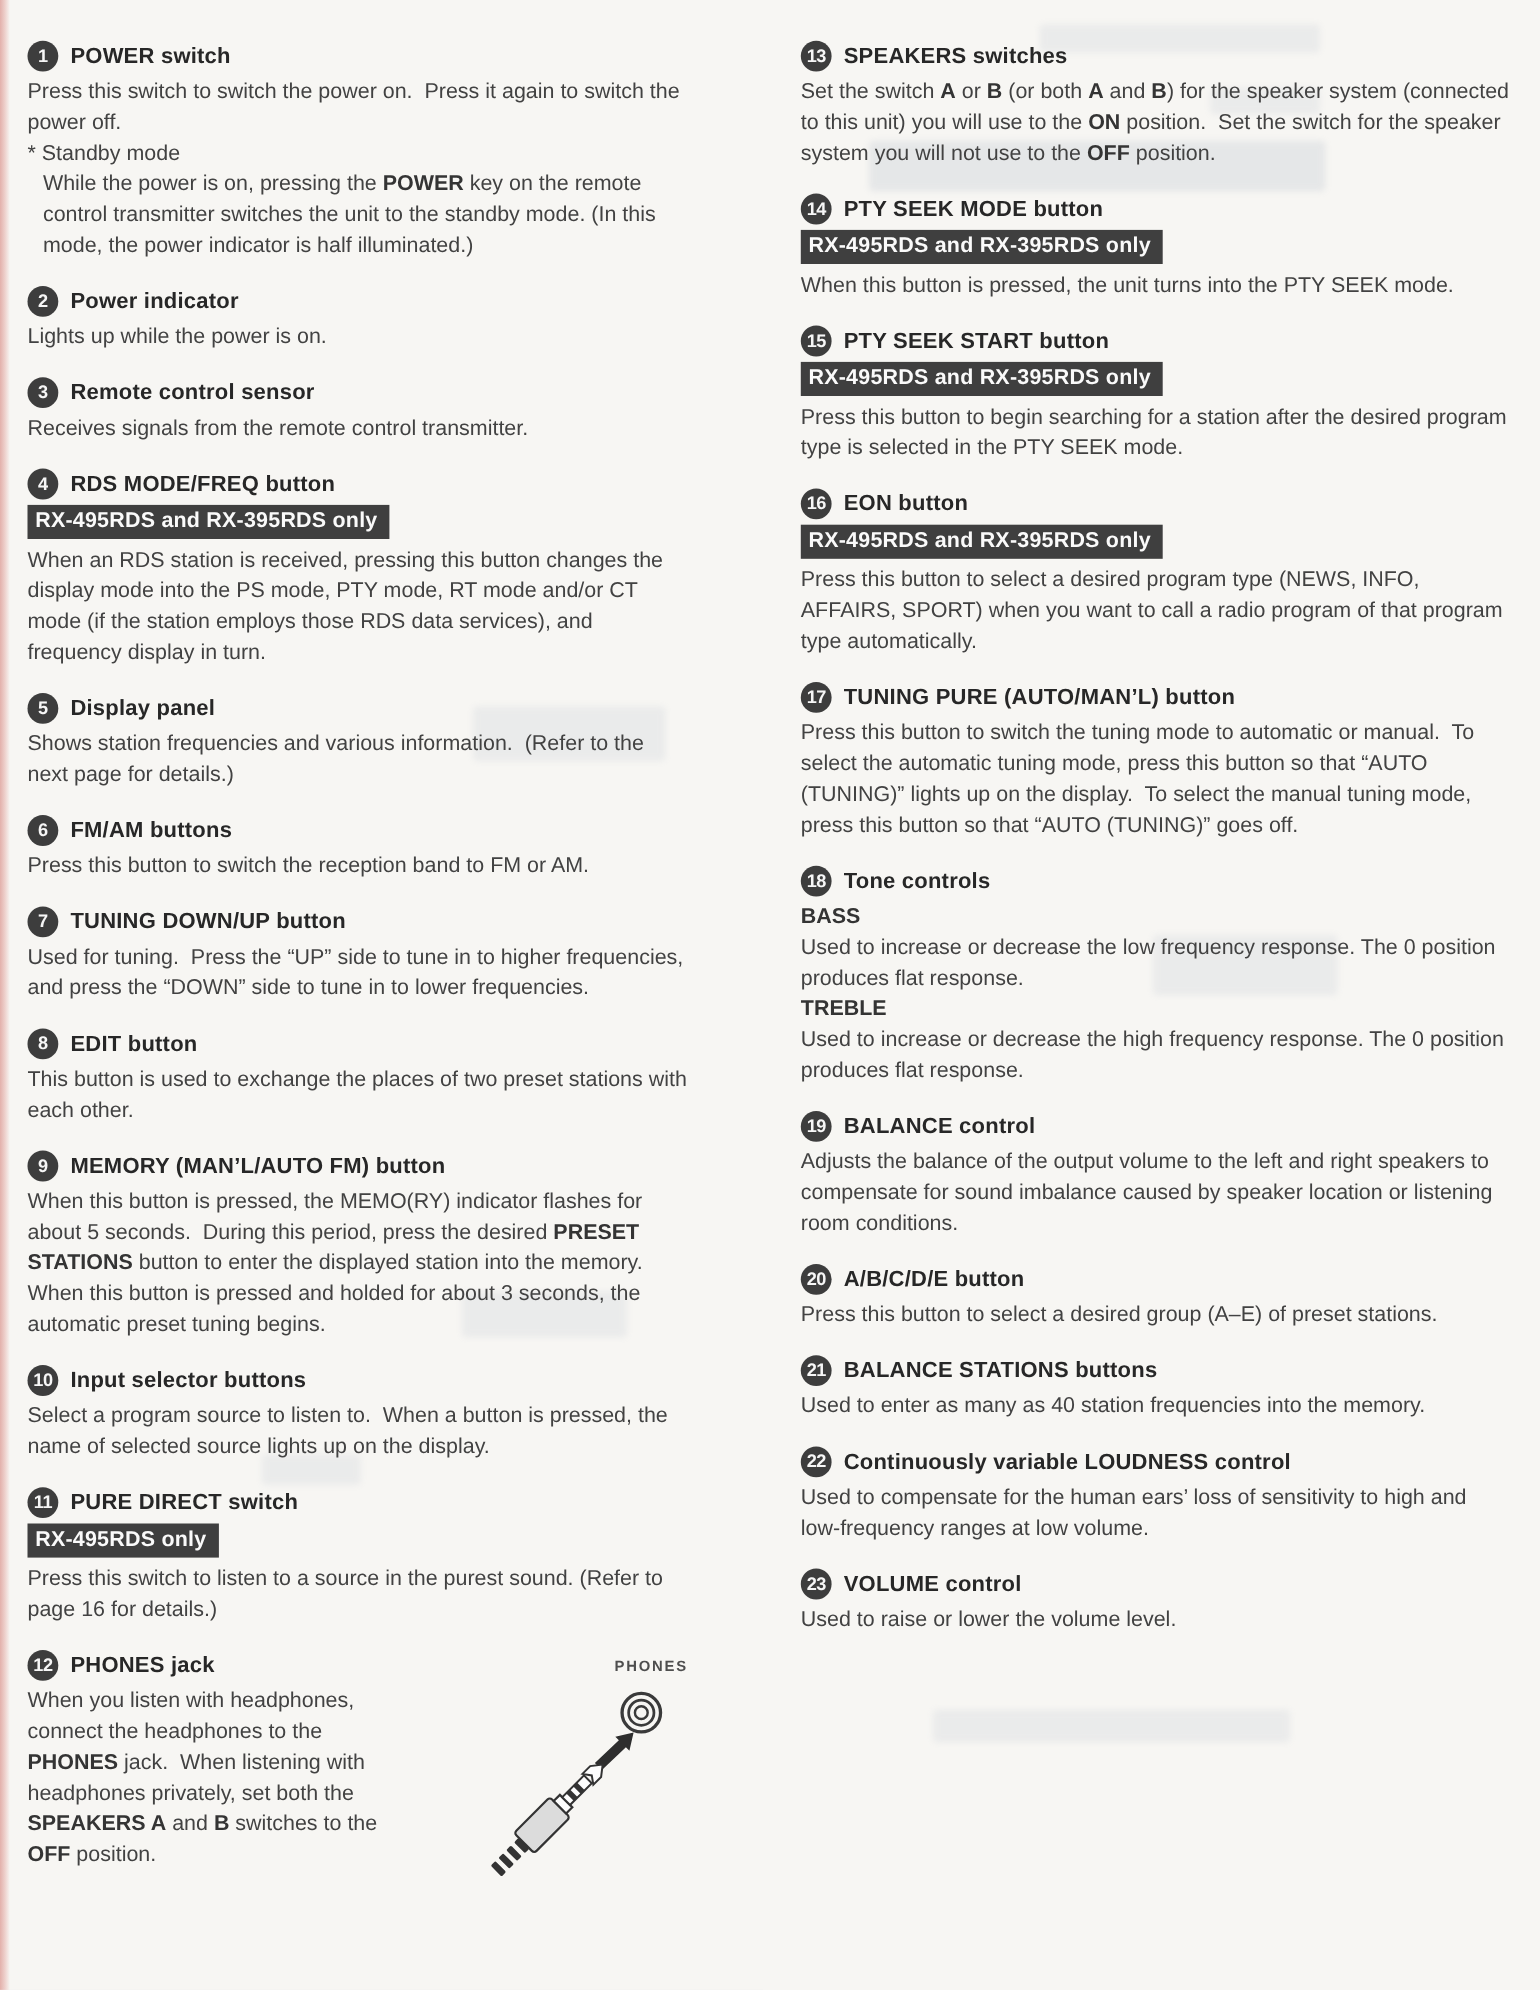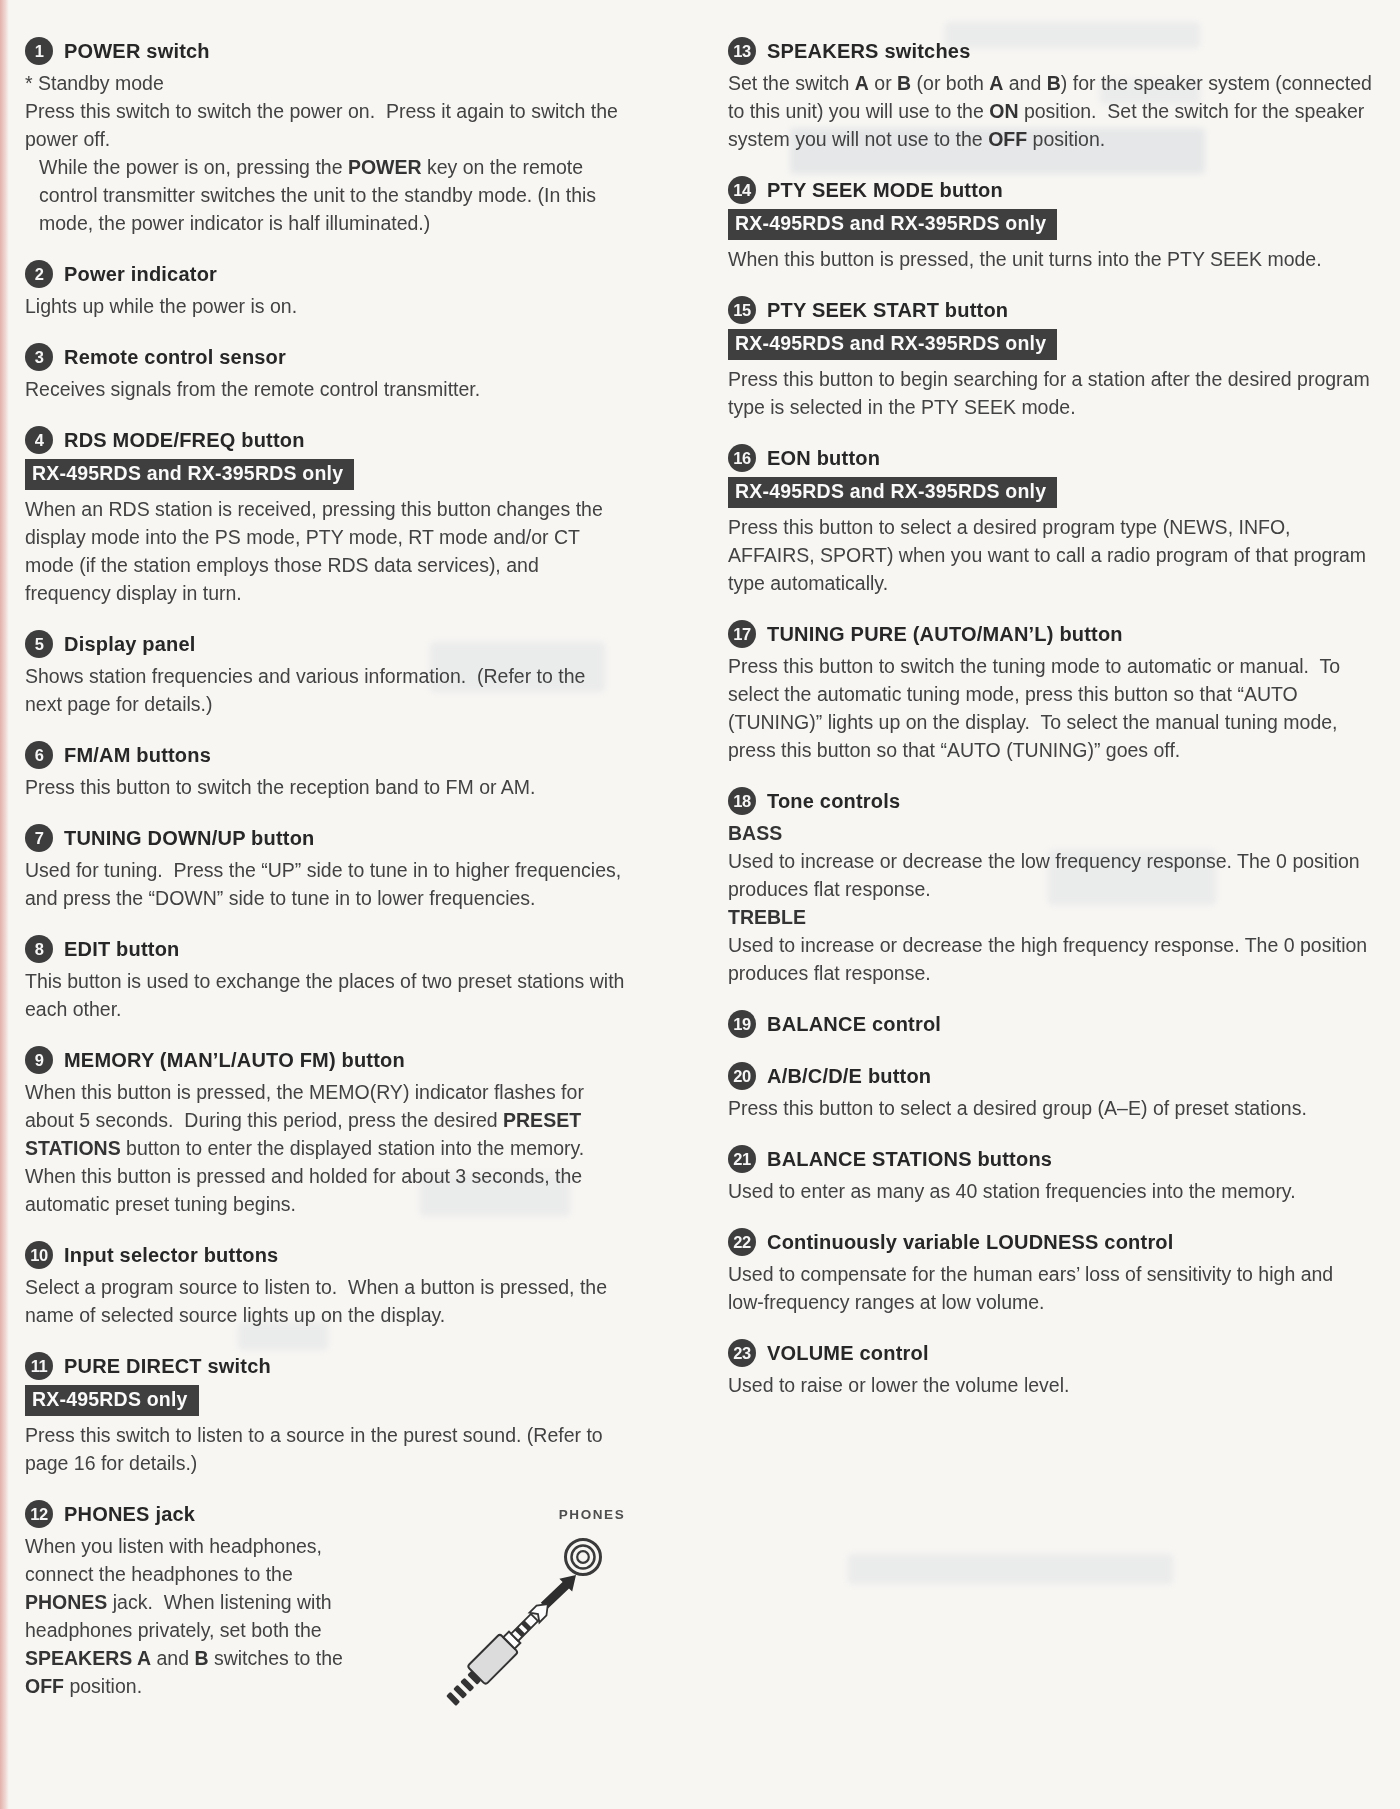--- a/index.html
+++ b/index.html
@@ -70,22 +70,22 @@
   <div class="col col-left">
     <div class="item">
       <div class="item-head">
         <span class="num">
             <span>1</span>
           </span>
         <span class="title">POWER switch</span>
       </div>
 
       <div class="item-body">
+          <div class="para"><span>Press this switch to switch the power on.&nbsp; Press it again to switch the power off.</span></div>
           <div class="para"><span>* Standby mode</span></div>
-          <div class="para"><span>Press this switch to switch the power on.&nbsp; Press it again to switch the power off.</span></div>
           <div class="para ind"><span>While the power is on, pressing the </span><span class="b">POWER</span><span> key on the remote control transmitter switches the unit to the standby mode. (In this mode, the power indicator is half illuminated.)</span></div>
         </div>
     </div>
 
     <div class="item">
       <div class="item-head">
         <span class="num">
             <span>2</span>
           </span>
         <span class="title">Power indicator</span>
@@ -336,20 +336,23 @@
     </div>
 
     <div class="item">
       <div class="item-head">
         <span class="num">
             <span>19</span>
           </span>
         <span class="title">BALANCE control</span>
       </div>
 
+      <div class="item-body">
+          <div class="para"><span>Adjusts the balance of the output volume to the left and right speakers to compensate for sound imbalance caused by speaker location or listening room conditions.</span></div>
+        </div>
     </div>
 
     <div class="item">
       <div class="item-head">
         <span class="num">
             <span>20</span>
           </span>
         <span class="title">A/B/C/D/E button</span>
       </div>
 

